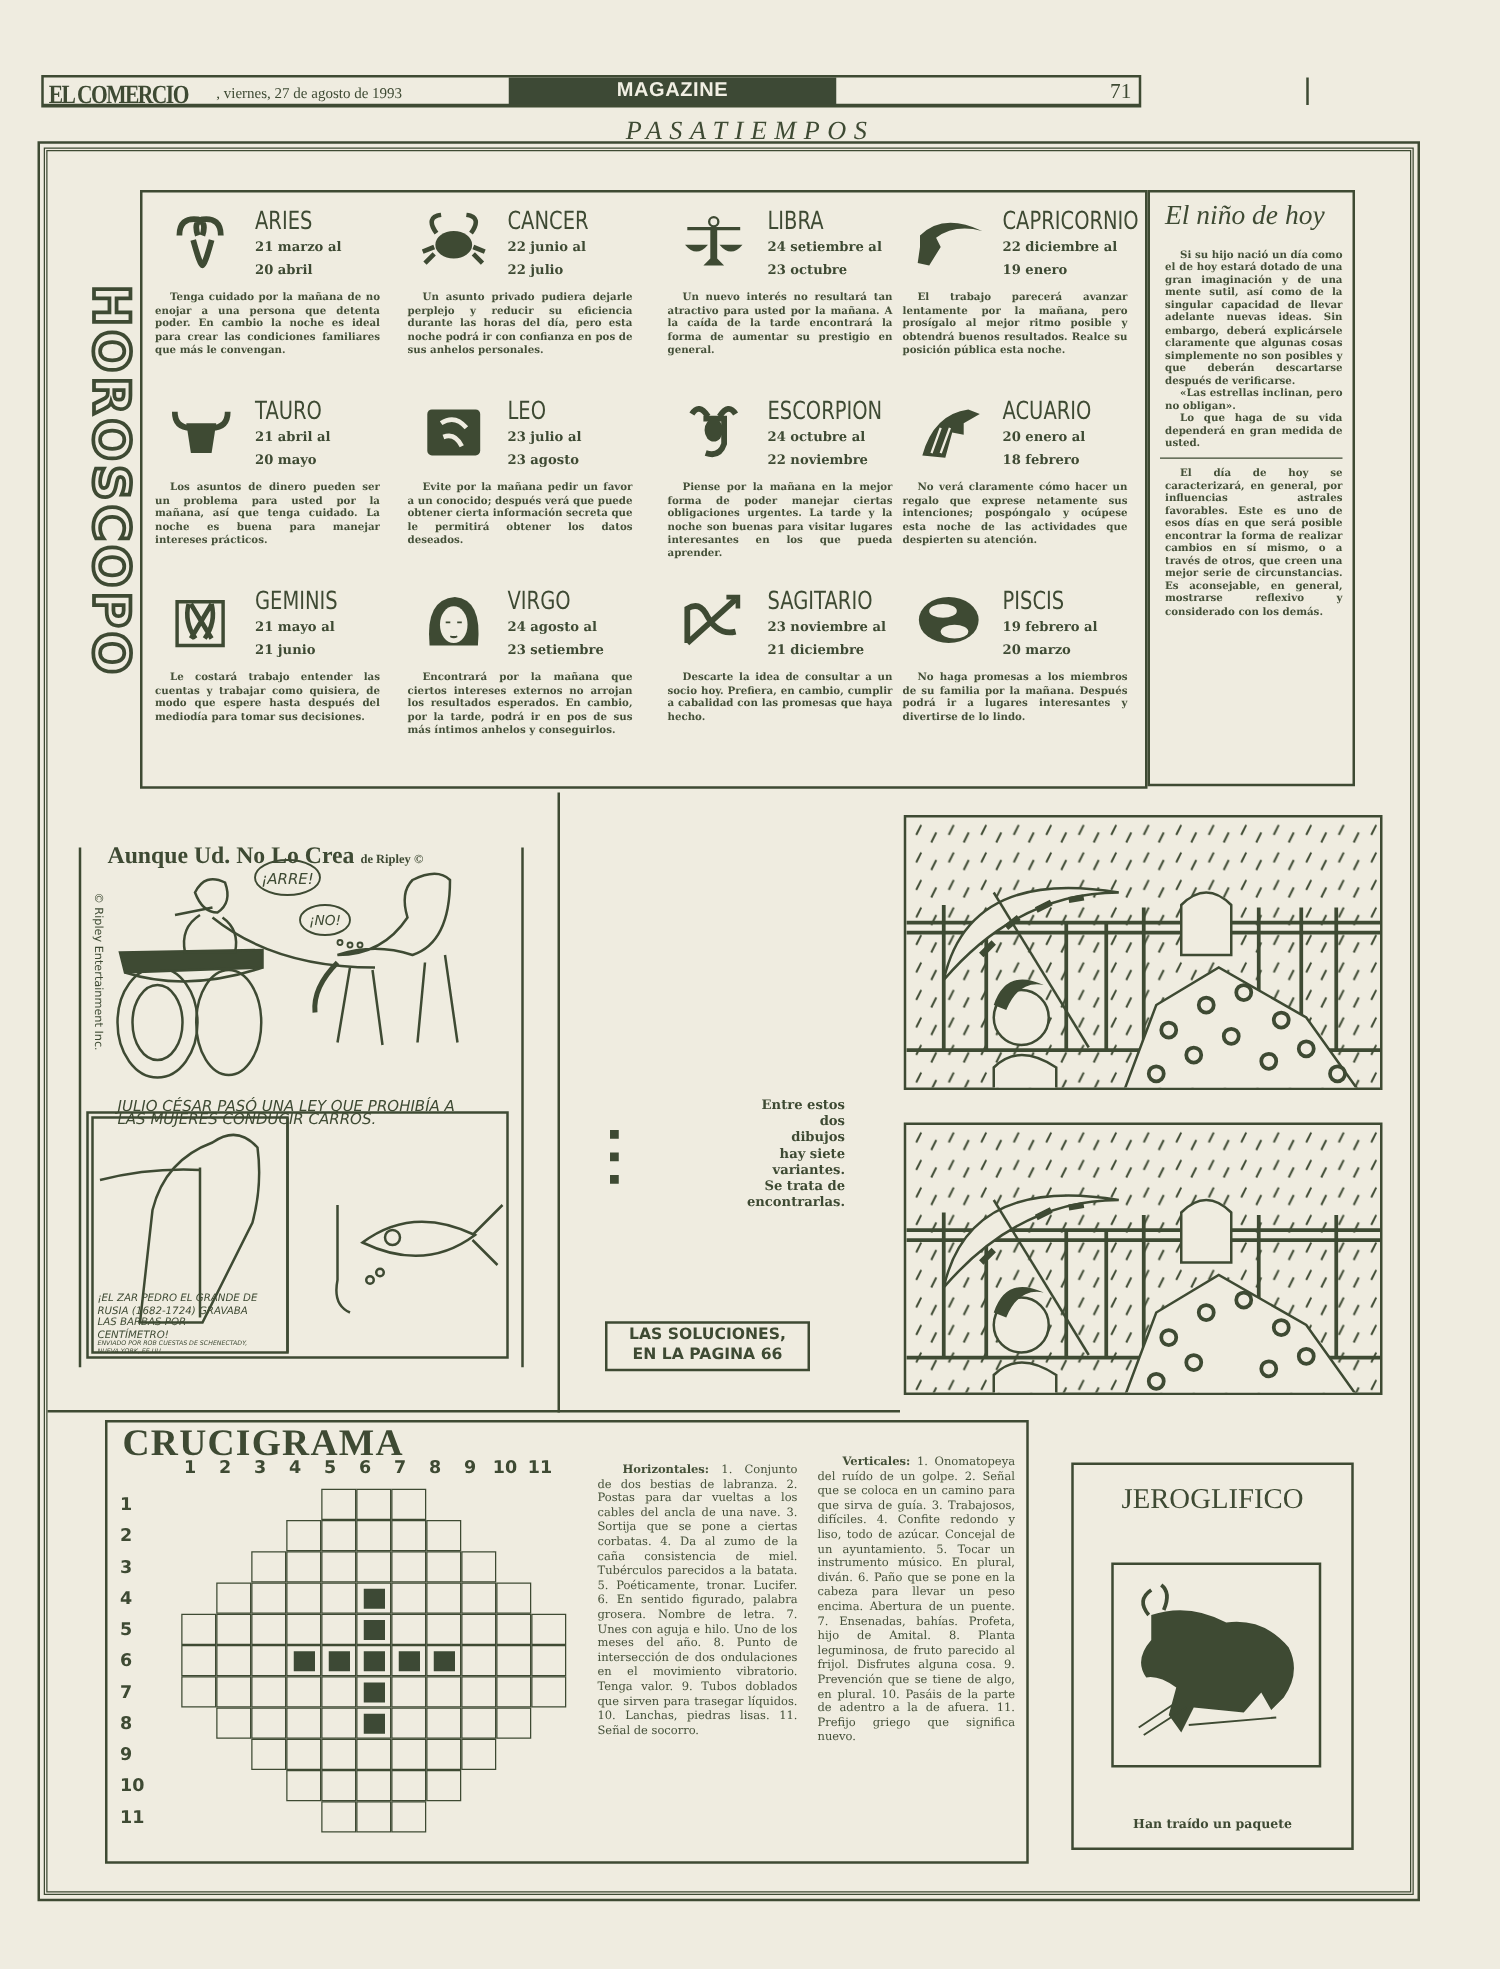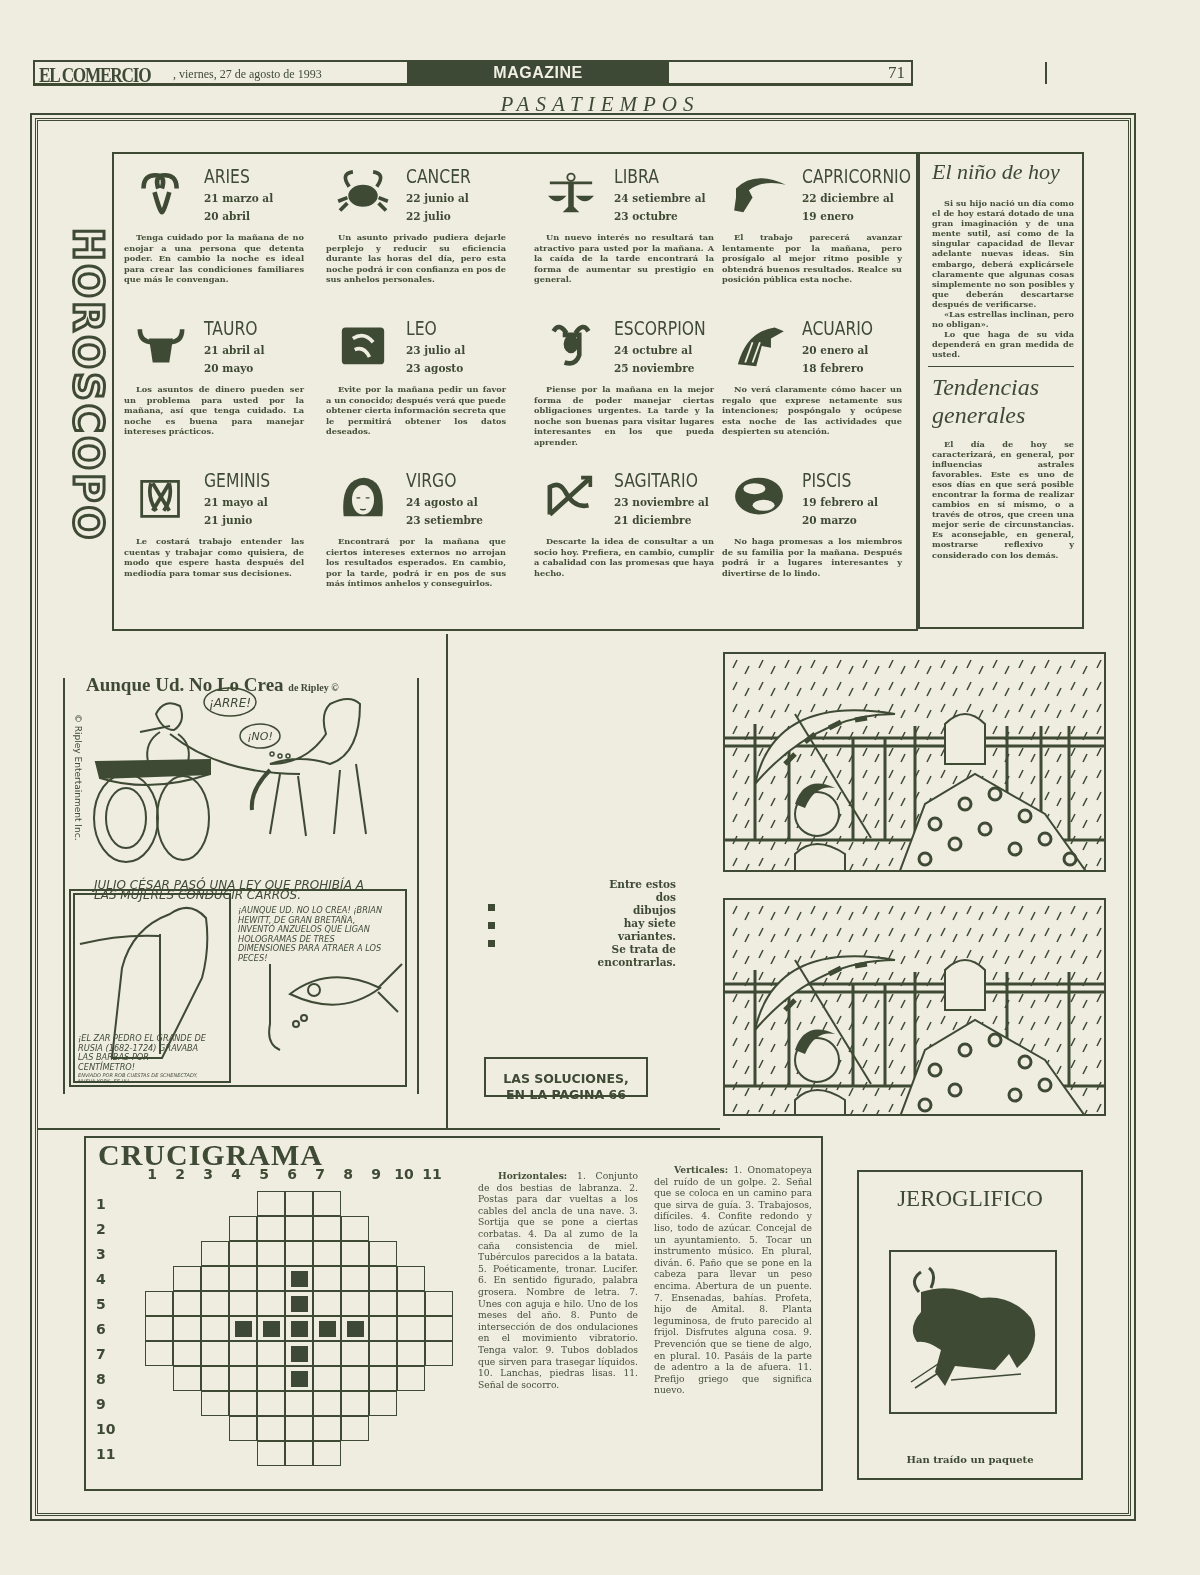--- a/index.html
+++ b/index.html
@@ -41,21 +41,21 @@
   #rip{left:38px;top:634px;width:410px;height:496px;border-right:2px solid var(--ink);border-bottom:2px solid var(--ink)}
   #rip .title{position:absolute;left:48px;top:40px;font-family:"Liberation Serif",serif;font-weight:bold;font-size:19px;color:var(--ink);white-space:nowrap}
   .cap{font-family:"DejaVu Sans",sans-serif;font-size:12px;line-height:9.5px;color:var(--ink);text-transform:uppercase;font-style:italic}
 
   
   #juego{left:448px;top:634px;width:272px;height:496px;border-bottom:2px solid var(--ink)}
   #juego h1{position:absolute;left:20px;top:20px;font-family:"Liberation Serif",serif;font-weight:bold;font-size:46px;line-height:61px;color:var(--ink)}
   #juego .desc{position:absolute;right:44px;top:244px;text-align:right;font-family:"DejaVu Serif",serif;font-weight:bold;font-size:10.5px;line-height:13px;color:var(--ink)}
   #juego .dots{position:absolute;left:40px;top:270px}
   #juego .dots i{display:block;width:7px;height:7px;background:var(--ink);margin-bottom:11px}
-  #juego .sol{position:absolute;left:36px;top:423px;width:164px;height:40px;border:2px solid var(--ink);font-family:"DejaVu Sans",sans-serif;font-weight:bold;font-size:12.5px;line-height:16px;text-align:center;padding-top:12px;color:var(--ink)}
+  #juego .sol{position:absolute;left:36px;top:423px;width:164px;height:40px;border:2px solid var(--ink);font-family:"DejaVu Sans",sans-serif;font-weight:bold;font-size:12.5px;line-height:16px;text-align:center;padding-top:0;color:var(--ink)}
 
   .cartoon{position:absolute;border:2px solid var(--ink);overflow:hidden}
 
   
   #cw{left:84px;top:1136px;width:739px;height:355px;border:2px solid var(--ink)}
   #cw h2{position:absolute;left:12px;top:0;font-family:"Liberation Serif",serif;font-weight:bold;font-size:30px;letter-spacing:1px;color:var(--ink)}
   #cw .colnums{position:absolute;left:52px;top:28px;font-family:"DejaVu Sans",sans-serif;font-weight:bold;font-size:14px;color:var(--ink);white-space:nowrap}
   #cw .colnums span{display:inline-block;width:28px;text-align:center}
   #cw .rownums{position:absolute;left:10px;top:54px;font-family:"DejaVu Sans",sans-serif;font-weight:bold;font-size:14px;color:var(--ink)}
   #cw .rownums div{height:25px;line-height:25px}
@@ -150,21 +150,21 @@
         <div class="d2">23 agosto</div>
         <p>Evite por la mañana pedir un favor a un conocido; después verá que puede obtener cierta información secreta que le permitirá obtener los datos deseados.</p>
       </div>
       <div class="sign" style="left: 420px; top: 162px;">
         <svg class="ico" viewBox="0 0 58 50">
           <path d="M10 10 q6 -10 14 2 M48 10 q-6 -10 -14 2 M20 14 l18 0 l0 22 q-4 12 -16 8" fill="none" stroke="#3e4a33" stroke-width="5"></path>
           <ellipse cx="29" cy="24" rx="8" ry="10" fill="#3e4a33"></ellipse>
         </svg>
         <div class="nm">ESCORPION</div>
         <div class="d1">24 octubre al</div>
-        <div class="d2">25 noviembre</div>
+        <div class="d2">22 noviembre</div>
         <p>Piense por la mañana en la mejor forma de poder manejar ciertas obligaciones urgentes. La tarde y la noche son buenas para visitar lugares interesantes en los que pueda aprender.</p>
       </div>
       <div class="sign" style="left: 608px; top: 162px;">
         <svg class="ico" viewBox="0 0 58 50">
           <path d="M6 46 q10 -36 40 -40 l10 4 l-14 8 l0 10 l-10 -2 l-6 22z" fill="#3e4a33"></path>
           <path d="M14 44 l8 -22 M22 44 l8 -22" stroke="#efece0" stroke-width="2"></path>
         </svg>
         <div class="nm">ACUARIO</div>
         <div class="d1">20 enero al</div>
         <div class="d2">18 febrero</div>
@@ -217,21 +217,20 @@
 
 <div id="side" class="abs">
   <div style="padding:6px 8px 0 12px">
     <h3 style="margin-bottom:14px">El niño de hoy</h3>
     <p>Si su hijo nació un día como el de hoy estará dotado de una gran imaginación y de una mente sutil, así como de la singular capacidad de llevar adelante nuevas ideas. Sin embargo, deberá explicársele claramente que algunas cosas simplemente no son posibles y que deberán descartarse después de verificarse.</p>
     <p>«Las estrellas inclinan, pero no obligan».</p>
     <p>Lo que haga de su vida dependerá en gran medida de usted.</p>
   </div>
   <hr>
   <div style="padding:0 8px 0 12px">
-    <h3 style="font-size:24px;line-height:28px;margin-bottom:10px"><span>Tendencias</span><br><span>generales</span></h3>
     <p>El día de hoy se caracterizará, en general, por influencias astrales favorables. Este es uno de esos días en que será posible encontrar la forma de realizar cambios en sí mismo, o a través de otros, que creen una mejor serie de circunstancias. Es aconsejable, en general, mostrarse reflexivo y considerado con los demás.</p>
   </div>
 </div>
 
 <div id="rip" class="abs">
   <div class="title"><span>Aunque Ud. No Lo Crea</span> <span style="font-size:10px">de Ripley ©</span></div>
   <svg class="abs" style="left:22px;top:40px" width="362" height="420" viewBox="0 0 362 420">
     <g fill="none" stroke="#3e4a33" stroke-width="2">
       <line x1="4" y1="4" x2="4" y2="420"></line>
       <line x1="358" y1="4" x2="358" y2="420"></line>
@@ -274,21 +273,20 @@
       <path d="M230 320 q40 -30 90 -6 q-40 30 -90 6z"></path>
       <circle cx="254" cy="316" r="6"></circle>
       <path d="M318 314 l24 -24 M318 318 l20 20"></path>
       <path d="M210 290 l0 60 q-4 20 10 26"></path>
       <circle cx="236" cy="350" r="3"></circle>
         <circle cx="244" cy="344" r="3"></circle>
     </g>
   </svg>
   <div class="abs cap" style="left:58px;top:218px;width:240px;transform:rotate(90deg);transform-origin:left top;left:44px;top:80px;width:200px;font-size:9px;font-style:normal;text-transform:none">© Ripley Entertainment Inc.</div>
   <div class="abs cap" style="left:56px;top:247px;width:290px">Julio César pasó una ley que prohibía a las mujeres conducir carros.</div>
-  <div class="abs cap" style="left:200px;top:272px;width:155px;font-size:8.2px">¡Aunque Ud. no lo crea! ¡Brian Hewitt, de Gran Bretaña, inventó anzuelos que ligan hologramas de tres dimensiones para atraer a los peces!</div>
   <div class="abs cap" style="left:40px;top:400px;width:130px;font-size:8.2px">¡El zar Pedro el Grande de Rusia (1682-1724) gravaba las barbas por centímetro!</div>
   <div class="abs cap" style="left:40px;top:438px;width:130px;font-size:5px;line-height:6px">Enviado por Rob Cuestas de Schenectady, Nueva York, EE.UU.</div>
 </div>
 
 <div id="juego" class="abs">
   <div class="dots">
       <i></i>
       <i></i>
       <i></i>
     </div>

